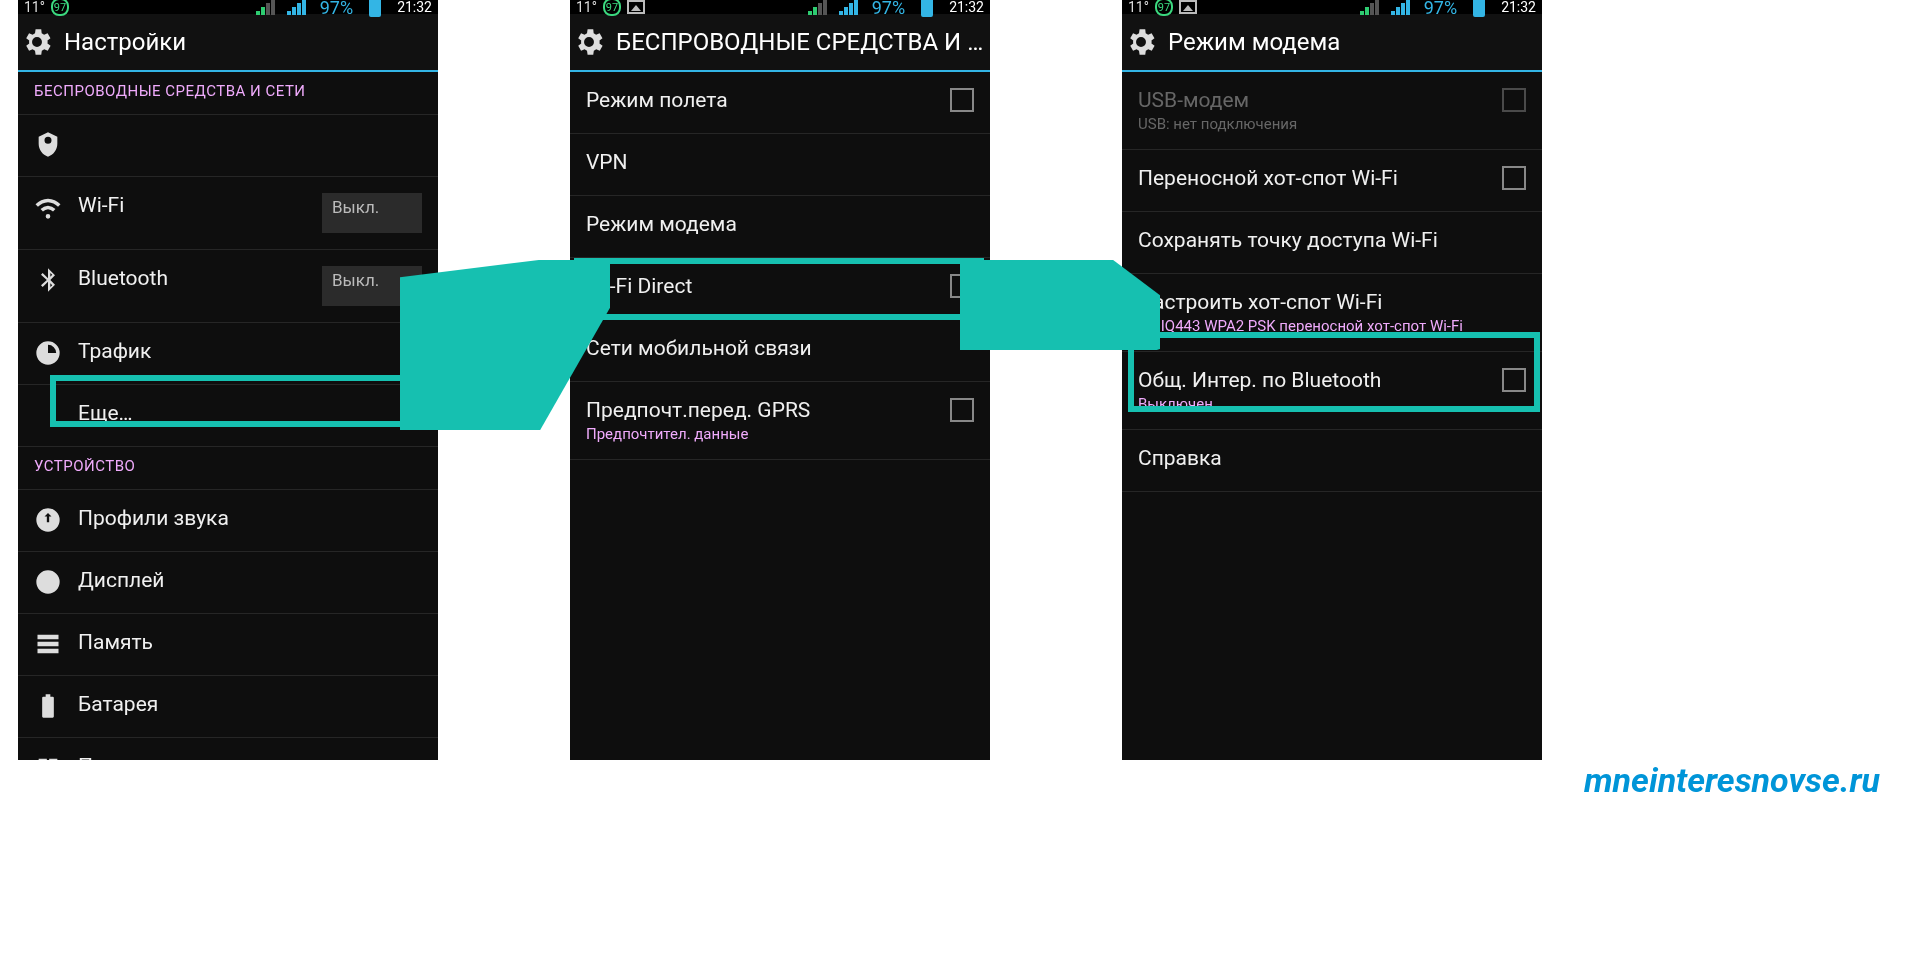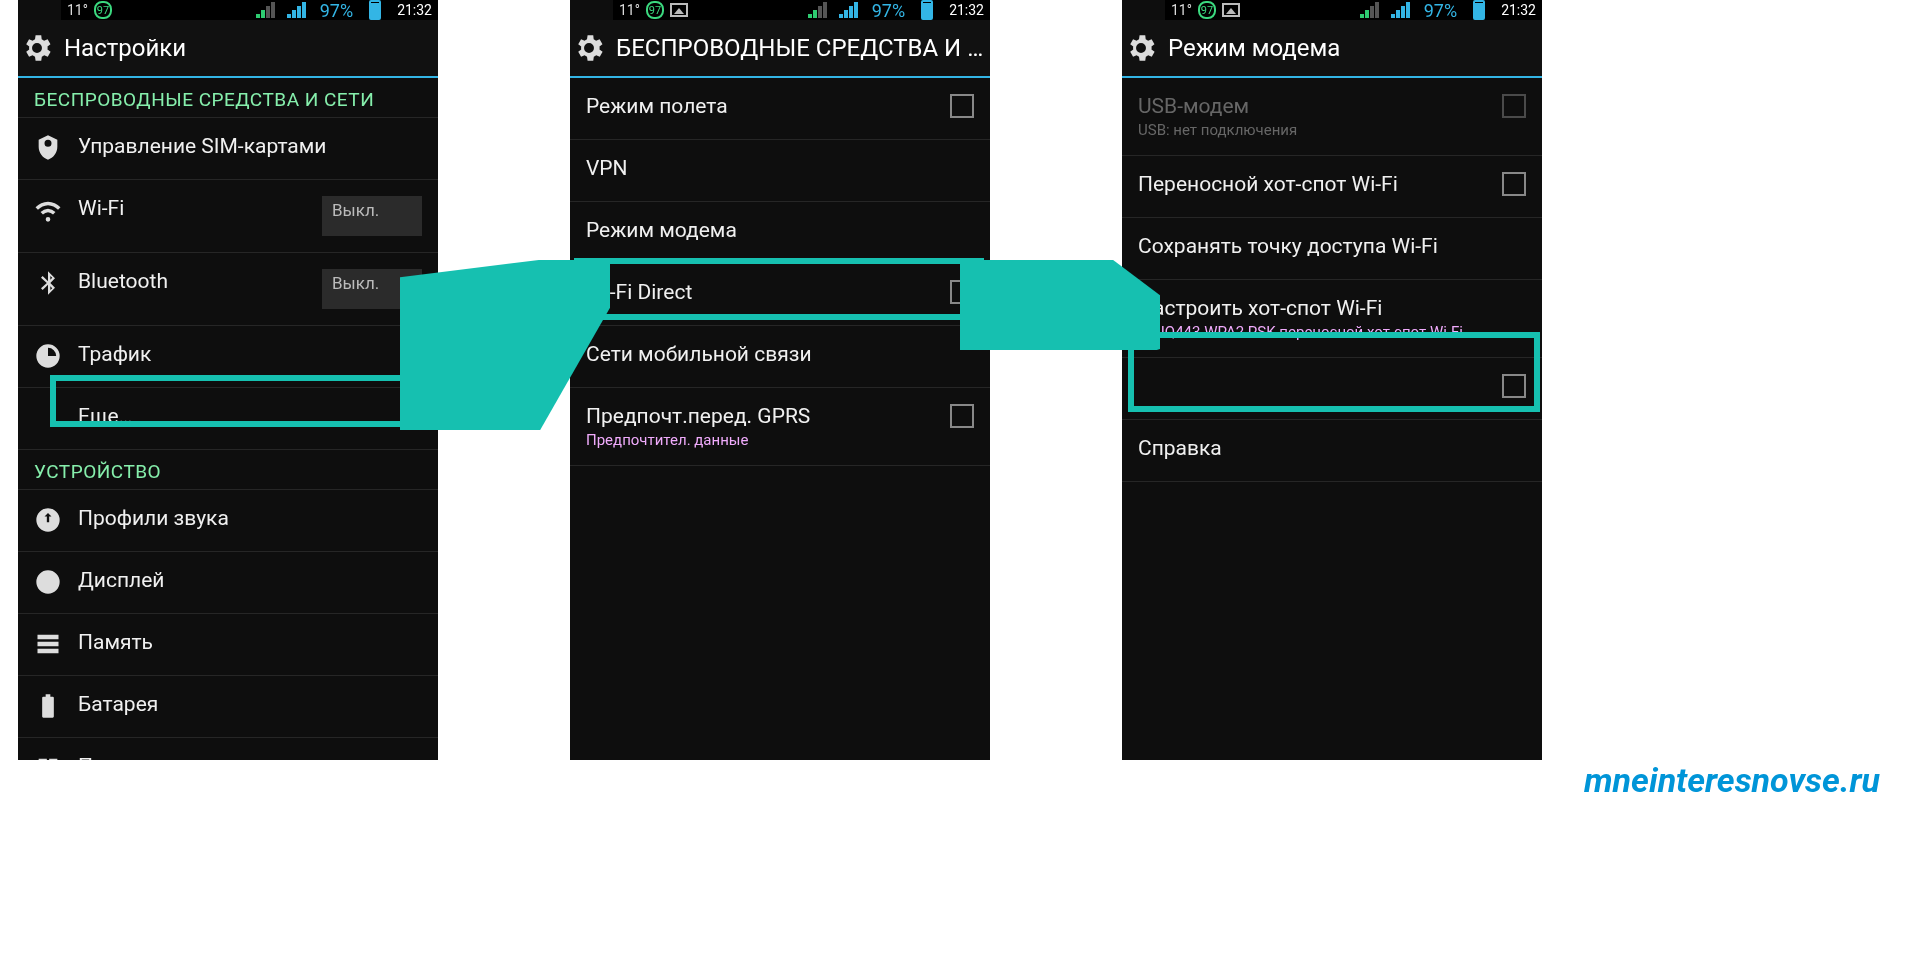--- a/index.html
+++ b/index.html
@@ -14,28 +14,27 @@
     background: #0e0e0e;
     color: #eaeaea;
     overflow: hidden;
   }
   .phone.p1 { left: 18px; }
   .phone.p2 { left: 570px; }
   .phone.p3 { left: 1122px; }
 
   
   .statusbar {
-    height: 20px;
+    height: 14px;
     background: #000;
     display: flex;
     align-items: center;
     padding: 0 6px;
     font-size: 17px;
     color: #fff;
-    margin-left: 43px;
   }
   .statusbar .sb-left { display: flex; align-items: center; gap: 6px; }
   .statusbar .sb-right { margin-left: auto; display: flex; align-items: center; gap: 12px; }
   .sb-temp { font-size: 14px; color: #ddd; }
   .sb-badge {
     width: 18px; height: 18px; border: 2px solid #3bd97f; border-radius: 8px;
     display: flex; align-items: center; justify-content: center;
     font-size: 11px; color: #3bd97f;
   }
   .sb-pic {
@@ -70,23 +69,23 @@
     white-space: nowrap; overflow:hidden; text-overflow: ellipsis;
   }
   .titlebar .title-text { overflow:hidden; text-overflow:ellipsis; }
   .gear {
     width: 34px; height: 34px; flex: 0 0 34px; position: relative;
     display: inline-flex; align-items: center; justify-content: center;
   }
   .gear svg { width: 34px; height: 34px; }
 
   .section-header {
-    padding: 10px 16px 6px 16px;
-    font-size: 19px;
-    color: #86efac;
+    padding: 10px 16px 14px 16px;
+    font-size: 15px;
+    color: #f0abfc;
     letter-spacing: 0.5px;
     border-bottom: 1px solid #262626;
     background: #0e0e0e;
     text-transform: uppercase;
   }
 
   .row { 
     display: flex; align-items: flex-start;
     padding: 16px 16px;
     border-bottom: 1px solid #262626;
@@ -168,21 +167,20 @@
     </div>
 
     <div class="section-header">БЕСПРОВОДНЫЕ СРЕДСТВА И СЕТИ</div>
 
     <div class="row">
       <span class="ico">
           <svg viewBox="0 0 24 24">
             <path d="M12 1 4 5v6c0 5 3.4 9.7 8 11 4.6-1.3 8-6 8-11V5Zm0 4a3 3 0 1 1-3 3 3 3 0 0 1 3-3Z"></path>
           </svg>
         </span>
-      <span class="lbl">Управление SIM-картами</span>
     </div>
     <div class="row">
       <span class="ico">
           <svg viewBox="0 0 24 24">
             <path d="M12 18a2 2 0 1 0 2 2 2 2 0 0 0-2-2Zm-6.4-4.2A10.9 10.9 0 0 1 12 11a10.9 10.9 0 0 1 6.4 2.8l-2.1 2.1A8 8 0 0 0 12 14a8 8 0 0 0-4.3 1.9ZM1.3 9.7 3.4 11.8A14 14 0 0 1 12 8a14 14 0 0 1 8.6 3.8l2.1-2.1A17 17 0 0 0 12 5 17 17 0 0 0 1.3 9.7Z"></path>
           </svg>
         </span>
       <span class="lbl">Wi-Fi</span>
       <span class="chip">Выкл.</span>
     </div>
@@ -362,20 +360,24 @@
     <div class="row">
       <span class="lbl">Сохранять точку доступа Wi-Fi</span>
     </div>
     <div class="row">
       <span class="two">
         <span class="lbl">Настроить хот-спот Wi-Fi</span>
         <span class="sub">Fly IQ443 WPA2 PSK переносной хот-спот Wi-Fi</span>
       </span>
     </div>
     <div class="row">
+      <span class="two">
+        <span class="lbl">Общ. Интер. по Bluetooth</span>
+        <span class="sub">Выключен</span>
+      </span>
       <span class="cbox"></span>
     </div>
     <div class="row">
       <span class="lbl">Справка</span>
     </div>
   </div>
 
   <div class="hl" style="left:50px; top:375px; width:372px; height:52px;"></div>
   <div class="hl" style="left:574px; top:258px; width:410px; height:62px;"></div>
   <div class="hl" style="left:1128px; top:332px; width:412px; height:80px;"></div>

